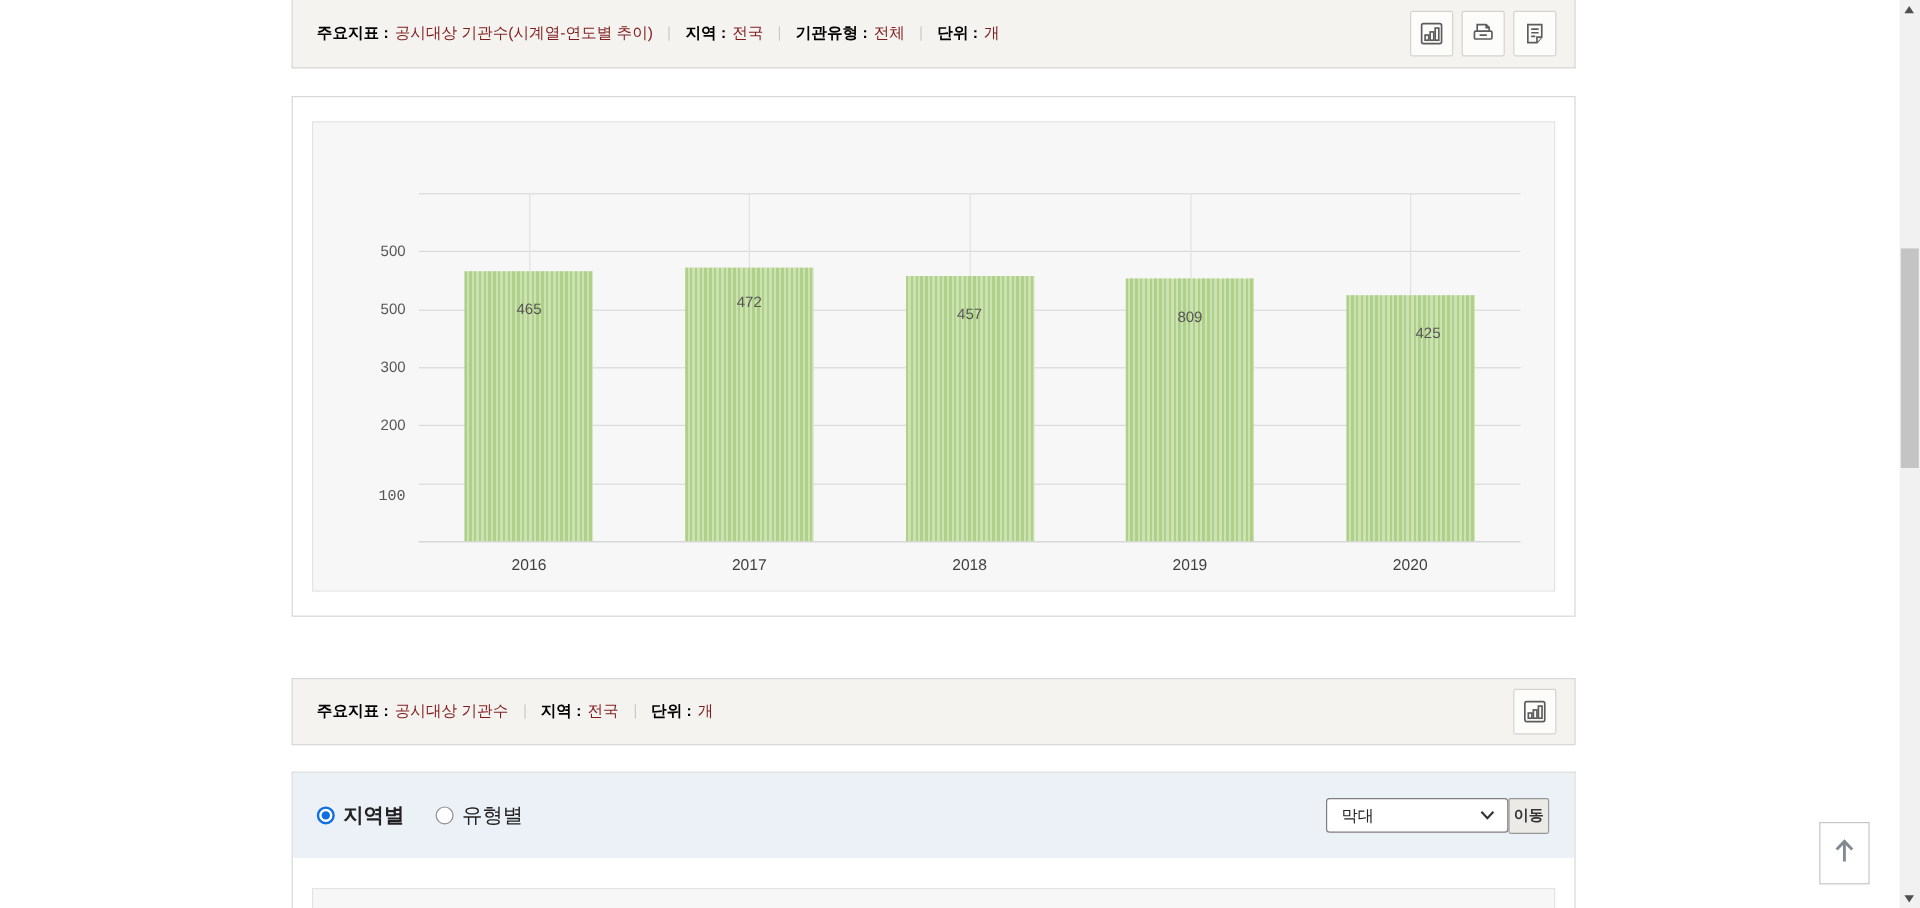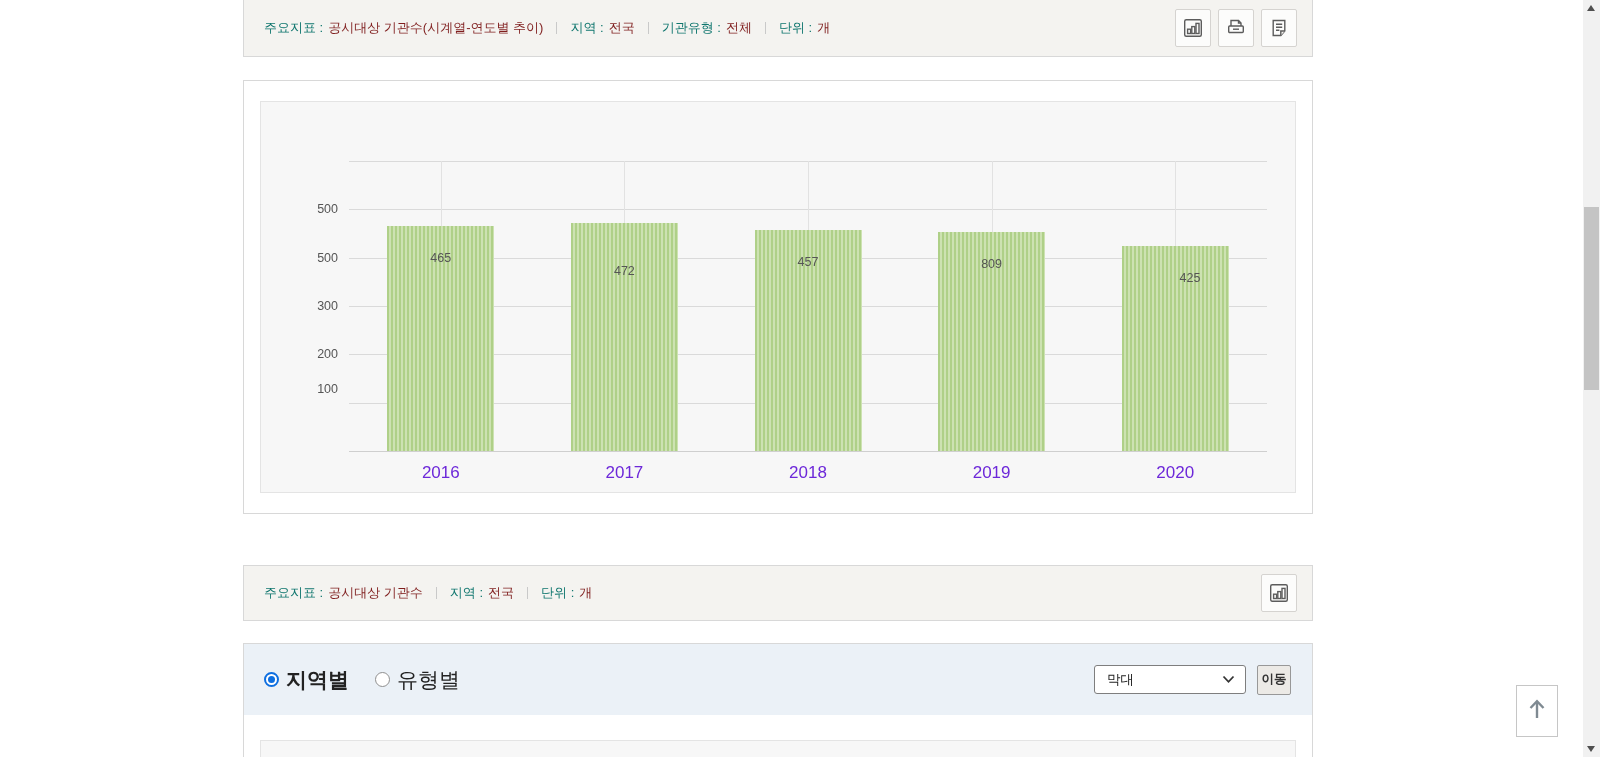--- a/index.html
+++ b/index.html
@@ -5,59 +5,59 @@
   html,body{margin:0;padding:0;background:#fff;}
   .page{position:relative;width:1600px;height:757px;overflow:hidden;background:#ffffff;
         font-family:"Liberation Sans","DejaVu Sans",sans-serif;}
 
   
   .sec{position:absolute;left:243px;width:1070px;box-sizing:border-box;}
   .meta-bar{background:#f4f3f0;border:1px solid #d8d8d8;}
 
   
   .meta{position:absolute;left:20px;top:0;bottom:0;display:flex;align-items:center;font-size:13px;white-space:nowrap;}
-  .meta .lbl{font-weight:400;color:#0f766e;}
+  .meta .lbl{font-weight:700;color:#000000;}
   .meta .val{color:#7f1d1d;margin-left:5px;}
   .meta .sep{width:1px;height:12px;background:#c9c9c9;margin:0 13px;}
 
   
   .btn-row{position:absolute;right:15px;top:9px;display:flex;gap:7px;}
   .icon-btn{width:36px;height:38px;background:#fcfcfb;border:1px solid #d5d3d0;border-radius:2px;
             display:flex;align-items:center;justify-content:center;cursor:pointer;box-sizing:border-box;}
   .icon-btn svg{display:block;}
 
   
   #chart-section{top:80px;height:434px;background:#ffffff;border:1px solid #d8d8d8;}
   #panel1{position:absolute;left:16px;top:20px;width:1036px;height:392px;background:#f7f7f7;
           border:1px solid #e4e4e4;box-sizing:border-box;}
   #plot{position:absolute;left:88px;top:59px;width:918px;height:290px;}
   .hgrid{position:absolute;left:0;width:100%;height:1px;background:#dadada;}
   .vgrid{position:absolute;top:0;width:1px;height:100%;background:#e2e2e2;}
   .bar{position:absolute;bottom:0;}
   .bar-label{position:absolute;transform:translateX(-50%);font-size:12.5px;color:#555;margin-top:44px;}
   .ytick{position:absolute;left:-56px;width:45px;text-align:right;font-size:12.5px;color:#555;transform:translateY(-50%);}
-  .xtick{position:absolute;top:302px;transform:translateX(-50%);font-size:17px;color:#6d28d9;}
+  .xtick{position:absolute;top:302px;transform:translateX(-50%);font-size:13px;color:#404040;}
 
   
   #header1{top:0;height:57px;border-top:none;}
   #header2{top:565px;height:56px;}
   #header2 .btn-row{top:50%;transform:translateY(-50%);}
 
   
   #section3{top:643px;height:114px;background:#ffffff;border:1px solid #d8d8d8;border-bottom:none;}
   .filter-bar{position:absolute;left:0;top:0;width:100%;height:71px;background:#ebf1f7;}
   .radio-row{position:absolute;left:20px;top:0;height:71px;display:flex;align-items:center;gap:26px;}
-  .radio-item{display:flex;align-items:center;gap:7px;font-size:21px;color:#222;cursor:pointer;}
+  .radio-item{display:flex;align-items:center;gap:7px;font-size:17px;color:#222;cursor:pointer;}
   .radio-circle{width:15px;height:15px;border-radius:50%;background:#fff;position:relative;box-sizing:border-box;
                 border:1.5px solid #8f8f8f;}
   .radio-item.checked .radio-circle{border:2px solid #0e6fe0;}
   .radio-item.checked .radio-circle::after{content:"";position:absolute;left:50%;top:50%;width:7px;height:7px;
                 margin:-3.5px 0 0 -3.5px;border-radius:50%;background:#0e6fe0;}
   .radio-item.checked .radio-label{font-weight:700;}
-  .controls-right{position:absolute;right:21px;top:0;height:71px;display:flex;align-items:center;gap:11px;}
+  .controls-right{position:absolute;right:21px;top:0;height:71px;display:flex;align-items:center;}
   .select-box{width:152px;height:29px;background:#fff;border:1px solid #7e7e7e;border-radius:3px;
               display:flex;align-items:center;justify-content:space-between;padding:0 10px 0 12px;
               box-sizing:border-box;font-size:13.5px;color:#222;cursor:pointer;}
   .go-btn{width:32px;height:28px;background:#eceae6;border:1px solid #989898;border-radius:2px;
           font-size:12.5px;font-weight:700;color:#333;display:flex;align-items:center;justify-content:center;cursor:pointer;}
   #panel2{position:absolute;left:16px;top:96px;width:1036px;height:60px;background:#f7f7f7;
           border:1px solid #e4e4e4;box-sizing:border-box;}
 
   
   #scroll-top{position:absolute;left:1516px;top:685px;width:42px;height:52px;background:#fff;
@@ -118,37 +118,37 @@
         </span>
       </div>
     </div>
   </div>
 
   <div class="sec" id="chart-section">
     <div id="panel1">
       <div id="plot">
           <div class="hgrid" style="top: 290px; background: rgb(207, 207, 207);"></div>
           <div class="hgrid" style="top: 241.667px;"></div>
-          <div class="ytick" style="top: 228px;">100</div>
+          <div class="ytick" style="top: 253px; font-family: Liberation Mono, monospace;">100</div>
           <div class="hgrid" style="top: 193.333px;"></div>
           <div class="ytick" style="top: 193.333px;">200</div>
           <div class="hgrid" style="top: 145px;"></div>
           <div class="ytick" style="top: 145px;">300</div>
           <div class="hgrid" style="top: 96.6667px;"></div>
           <div class="ytick" style="top: 96.6667px;">500</div>
           <div class="hgrid" style="top: 48.3333px;"></div>
           <div class="ytick" style="top: 48.3333px;">500</div>
           <div class="hgrid" style="top: 0px;"></div>
           <div class="vgrid" style="left: 91.8px;"></div>
           <div class="bar" style="left: 38.3px; width: 107px; height: 224.75px; background: repeating-linear-gradient(90deg, rgb(175, 208, 136) 0px, rgb(175, 208, 136) 2px, rgb(205, 226, 178) 2px, rgb(205, 226, 178) 4px);"></div>
           <div class="bar-label" style="left: 91.8px; top: 46.25px;">465</div>
           <div class="xtick" style="left: 91.8px;">2016</div>
           <div class="vgrid" style="left: 275.4px;"></div>
           <div class="bar" style="left: 221.9px; width: 107px; height: 228.133px; background: repeating-linear-gradient(90deg, rgb(175, 208, 136) 0px, rgb(175, 208, 136) 2px, rgb(205, 226, 178) 2px, rgb(205, 226, 178) 4px);"></div>
-          <div class="bar-label" style="left: 275.4px; top: 59px; text-align: right;">472</div>
+          <div class="bar-label" style="left: 275.4px; top: 40px; text-align: right;">472</div>
           <div class="xtick" style="left: 275.4px;">2017</div>
           <div class="vgrid" style="left: 459px;"></div>
           <div class="bar" style="left: 405.5px; width: 107px; height: 220.883px; background: repeating-linear-gradient(90deg, rgb(175, 208, 136) 0px, rgb(175, 208, 136) 2px, rgb(205, 226, 178) 2px, rgb(205, 226, 178) 4px);"></div>
           <div class="bar-label" style="left: 459px; top: 50.1167px;">457</div>
           <div class="xtick" style="left: 459px;">2018</div>
           <div class="vgrid" style="left: 642.6px;"></div>
           <div class="bar" style="left: 589.1px; width: 107px; height: 218.95px; background: repeating-linear-gradient(90deg, rgb(175, 208, 136) 0px, rgb(175, 208, 136) 2px, rgb(205, 226, 178) 2px, rgb(205, 226, 178) 4px);"></div>
           <div class="bar-label" style="left: 642.6px; top: 52.05px;">809</div>
           <div class="xtick" style="left: 642.6px;">2019</div>
           <div class="vgrid" style="left: 826.2px;"></div>

